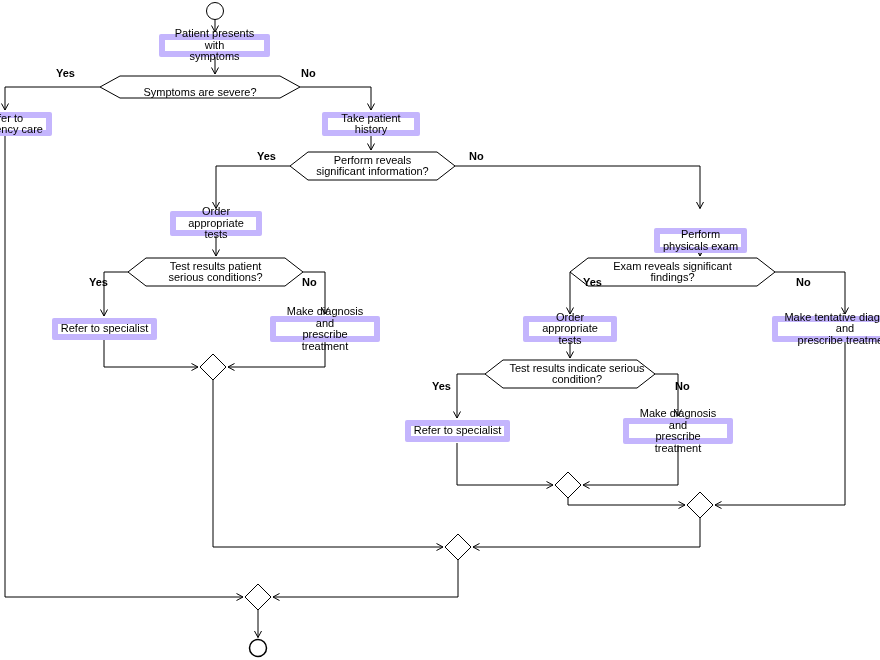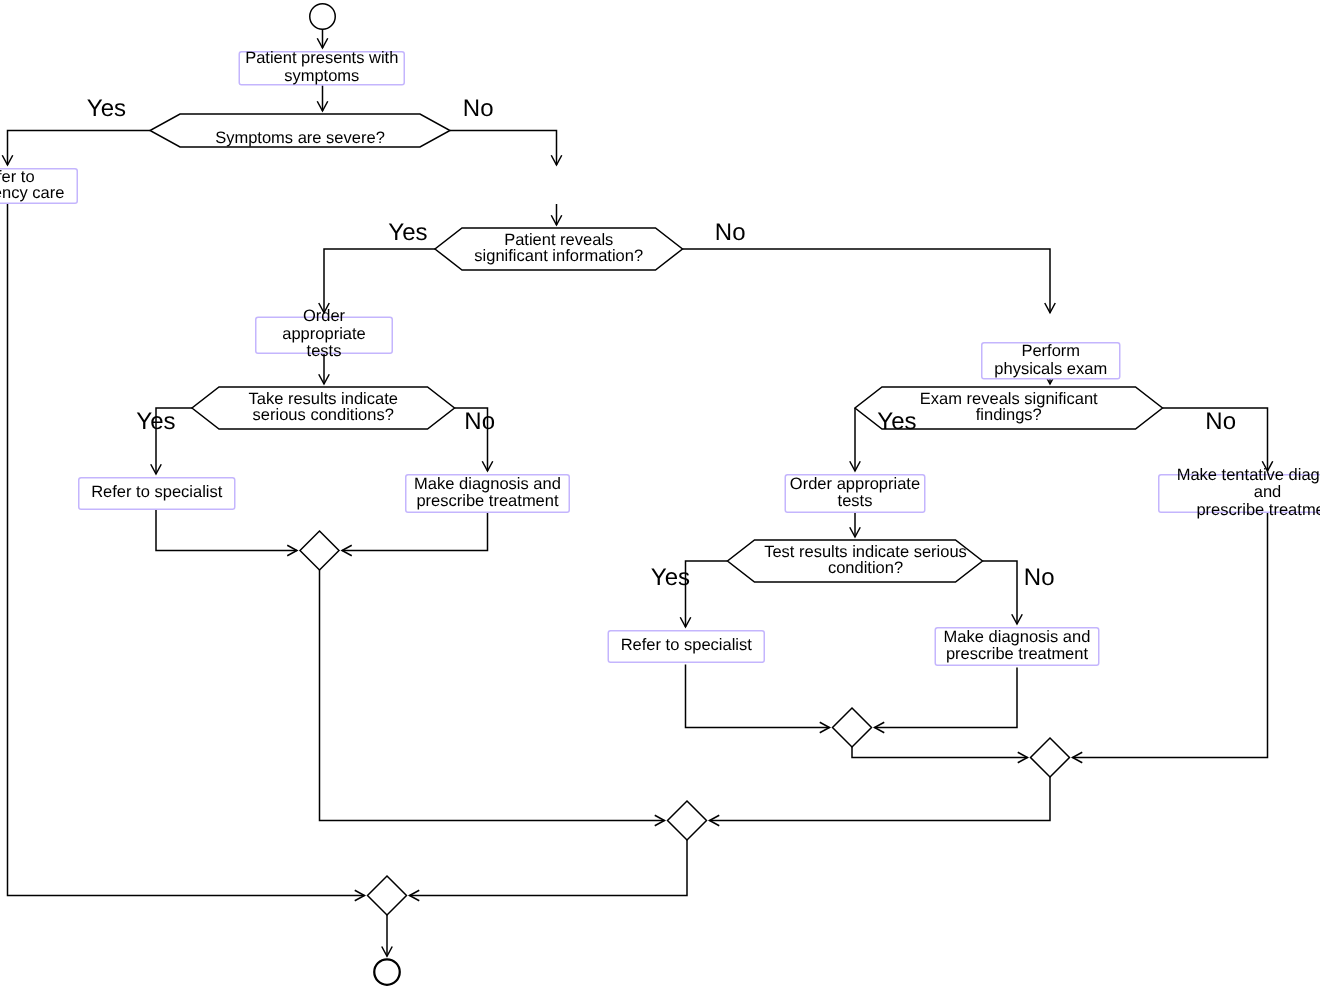--- a/index.html
+++ b/index.html
@@ -6,25 +6,25 @@
   #canvas{
     position:relative;width:880px;height:660px;overflow:hidden;background:#ffffff;
     font-family:"Liberation Sans", sans-serif;color:#000;
   }
   #wires{position:absolute;left:0;top:0;z-index:0;}
   .node{
     position:absolute;z-index:2;box-sizing:border-box;
     display:flex;align-items:center;justify-content:center;text-align:center;
     font-size:11px;line-height:11.5px;white-space:pre-line;color:#000;
   }
-  .box{background:#ffffff;border:1px solid #c4b5fd;border-radius:2px;padding:1px 2px;}
+  .box{background:#ffffff;border:6px solid #c4b5fd;border-radius:2px;padding:1px 2px;}
   .hexlabel{background:transparent;z-index:2;}
   .elabel{
-    position:absolute;z-index:3;width:28px;text-align:right;
-    font-size:16px;line-height:12px;color:#000;white-space:nowrap;
+    position:absolute;z-index:3;width:28px;text-align:left;
+    font-size:11px;line-height:12px;color:#000;white-space:nowrap;font-weight:bold;
   }
 </style>
 </head>
 <body>
 
 <div id="canvas">
 
   <svg id="wires" width="880" height="660" viewBox="0 0 880 660">
     <defs>
       <marker id="arrow" markerWidth="10" markerHeight="10" refX="7.5" refY="4.5" orient="auto" markerUnits="userSpaceOnUse">
@@ -81,20 +81,22 @@
       <path d="M258,610 V637.5"></path>
     </g>
   </svg>
 
   <div class="node box" style="left:159px;top:34px;width:111px;height:23px">Patient presents with
 symptoms</div>
 
   <div class="node box" style="left:-45px;top:112px;width:97px;height:24px">Refer to
 emergency care</div>
 
+  <div class="node box" style="left:322px;top:112px;width:98px;height:24px">Take patient
+history</div>
 
   <div class="node box" style="left:170px;top:211px;width:92px;height:25px">Order appropriate
 tests</div>
 
   <div class="node box" style="left:654px;top:228px;width:93px;height:25px">Perform
 physicals exam</div>
 
   <div class="node box" style="left:52px;top:318px;width:105px;height:22px">Refer to specialist</div>
 
   <div class="node box" style="left:270px;top:316px;width:110px;height:26px">Make diagnosis and
@@ -106,24 +108,24 @@
   <div class="node box" style="left:772px;top:316px;width:146px;height:26px">Make tentative diagnosis and
 prescribe treatment</div>
 
   <div class="node box" style="left:405px;top:420px;width:105px;height:22px">Refer to specialist</div>
 
   <div class="node box" style="left:623px;top:418px;width:110px;height:26px">Make diagnosis and
 prescribe treatment</div>
 
   <div class="node hexlabel" style="left:100px;top:76px;width:200px;height:34px">Symptoms are severe?</div>
 
-  <div class="node hexlabel" style="left:290px;top:152px;width:165px;height:28px">Patient reveals
+  <div class="node hexlabel" style="left:290px;top:152px;width:165px;height:28px">Perform reveals
 significant information?</div>
 
-  <div class="node hexlabel" style="left:128px;top:258px;width:175px;height:28px">Take results indicate
+  <div class="node hexlabel" style="left:128px;top:258px;width:175px;height:28px">Test results patient
 serious conditions?</div>
 
   <div class="node hexlabel" style="left:570px;top:258px;width:205px;height:28px">Exam reveals significant
 findings?</div>
 
   <div class="node hexlabel" style="left:492px;top:360px;width:170px;height:28px">Test results indicate serious
 condition?</div>
 
   <div class="elabel" style="left:56px;top:67px">Yes</div>
   <div class="elabel" style="left:301px;top:67px">No</div>

